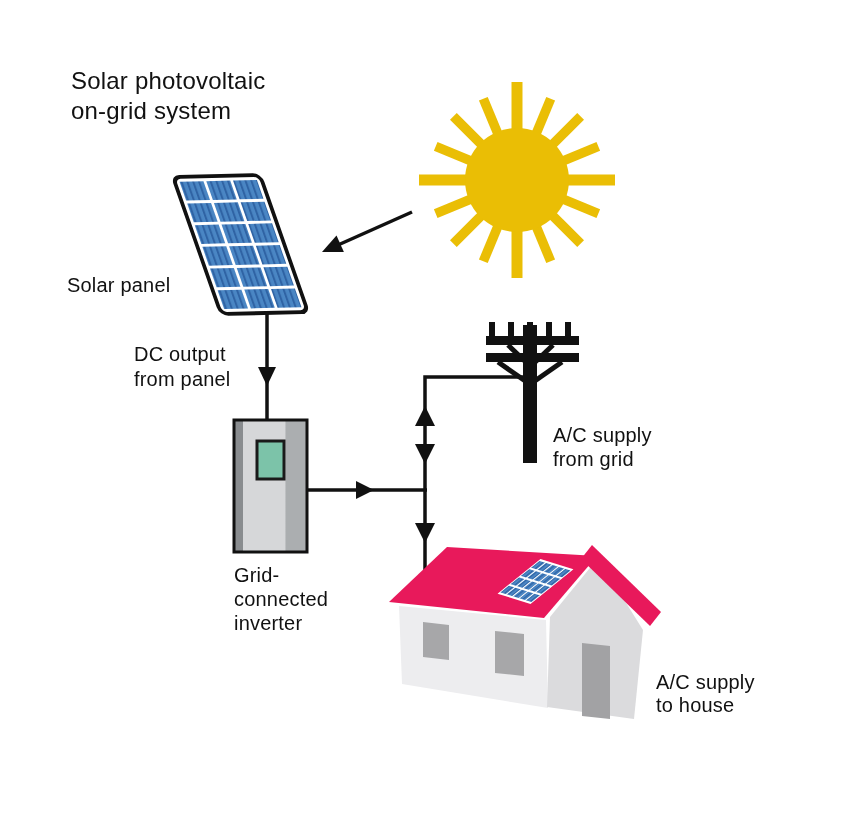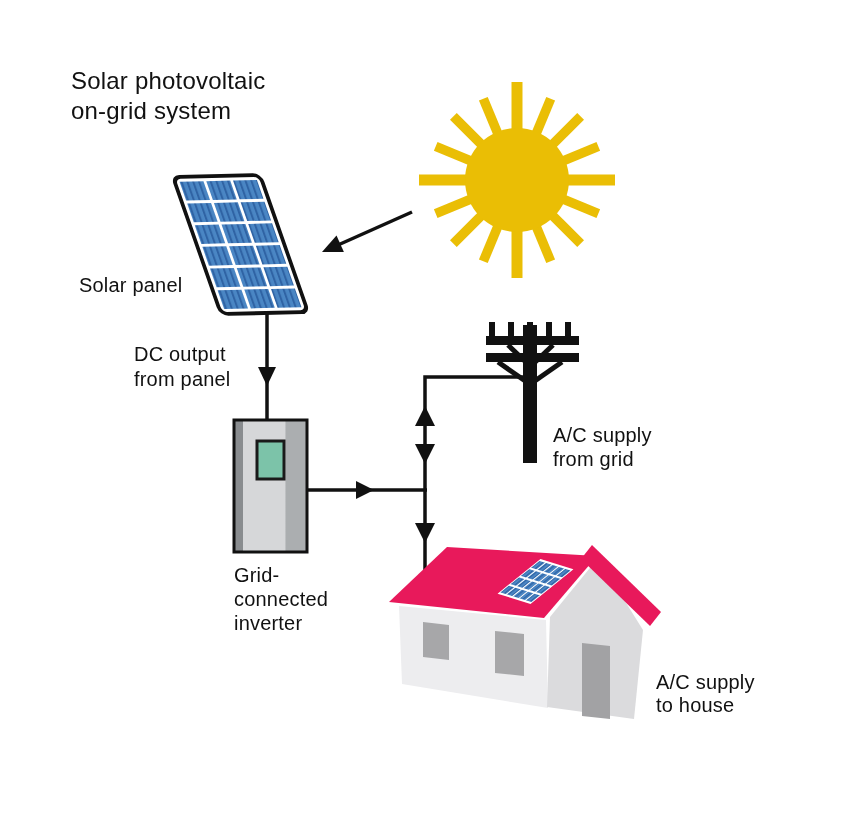--- a/index.html
+++ b/index.html
@@ -145,21 +145,21 @@
         <line x1="31.2" y1="0" x2="31.2" y2="34"></line>
         <line x1="41.6" y1="0" x2="41.6" y2="34"></line>
       </g>
     </g>
   </g>
 </svg>
 
 <div id="title" class="lbl" style="left:71px;top:66px;">Solar photovoltaic
 on-grid system</div>
 
-<div class="lbl" style="left:79px;top:273px;">Solar panel</div>
+<div class="lbl" style="left:67px;top:273px;">Solar panel</div>
 
 <div class="lbl" style="left:234px;top:563px;">Grid-
 connected
 inverter</div>
 
 <div class="lbl" style="left:134px;top:342px;line-height:25px;">DC output
 from panel</div>
 
 <div class="lbl" style="left:553px;top:423px;">A/C supply
 from grid</div>

